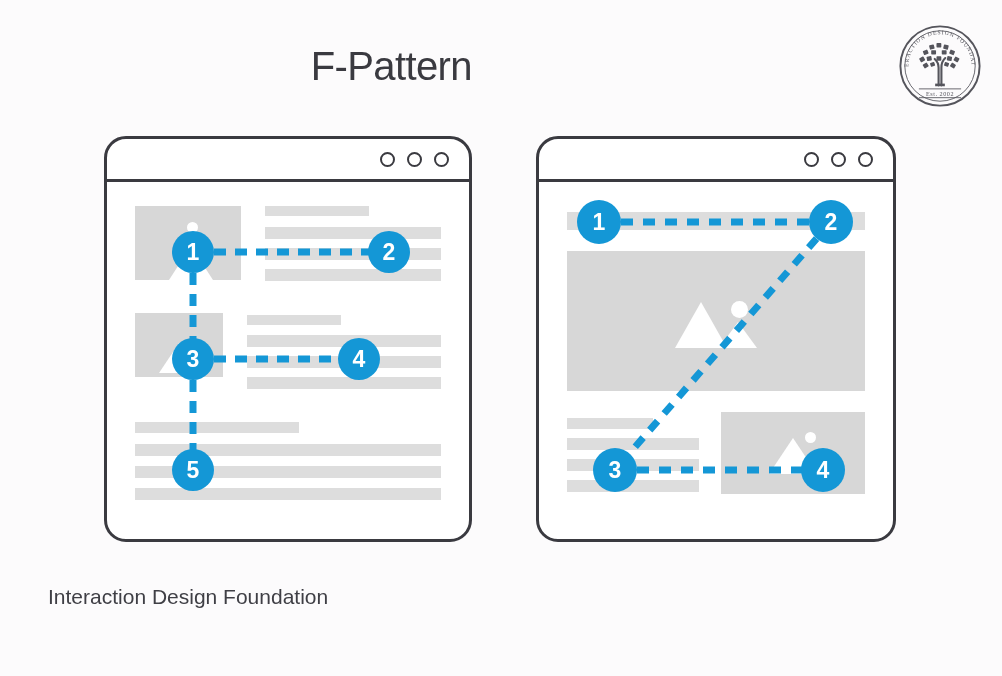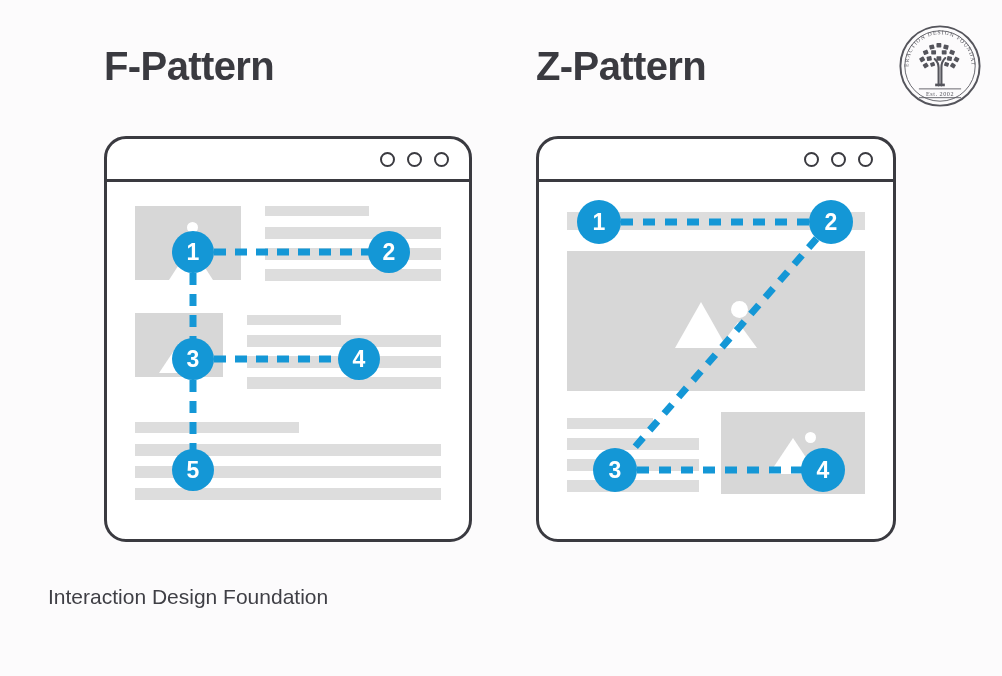--- a/index.html
+++ b/index.html
@@ -8,24 +8,24 @@
     background: #FCFBFC;
     font-family: "Liberation Sans", sans-serif;
     overflow: hidden;
   }
   #stage { position: relative; width: 1002px; height: 676px; }
 
   
   .panel-title {
     position: absolute;
     font-size: 40px;
-    font-weight: bold;
+    font-weight: normal;
     color: #3A3A40;
     letter-spacing: -0.6px;
-    text-align: left;
+    text-align: right;
     white-space: nowrap;
   }
   #title-f { left: 104px; top: 44px; width: 368px; }
   #title-z { left: 536px; top: 44px; width: 360px; }
 
   
   #logo { position: absolute; left: 896px; top: 22px; width: 88px; height: 88px; }
 
   
   .browser {
@@ -75,21 +75,20 @@
   #footer .line1 { font-size: 21px; color: #3F3F45; line-height: 30px; }
   #footer .line2 { font-size: 21px; font-weight: bold; color: #2A2A30; line-height: 30px; }
 </style>
 </head>
 <body>
 
 <div id="stage">
 
   <div class="panel-title" id="title-f">F-Pattern</div>
 
-  <div class="panel-title" id="title-z">Z-Pattern</div>
 
   <div id="logo">
     <svg viewBox="0 0 100 100" width="88" height="88">
       <defs>
         <path id="ringpath" d="M 50,50 m -36,0 a 36,36 0 1,1 72,0" fill="none"></path>
       </defs>
       <circle cx="50" cy="50" r="45" fill="none" stroke="#55555C" stroke-width="2.2"></circle>
       <circle cx="50" cy="50" r="40" fill="none" stroke="#55555C" stroke-width="1"></circle>
       <text font-size="6.4" fill="#55555C" font-family="'Liberation Serif', serif" letter-spacing="1.1">
         <textPath href="#ringpath" startOffset="50%" text-anchor="middle">INTERACTION DESIGN FOUNDATION</textPath>

